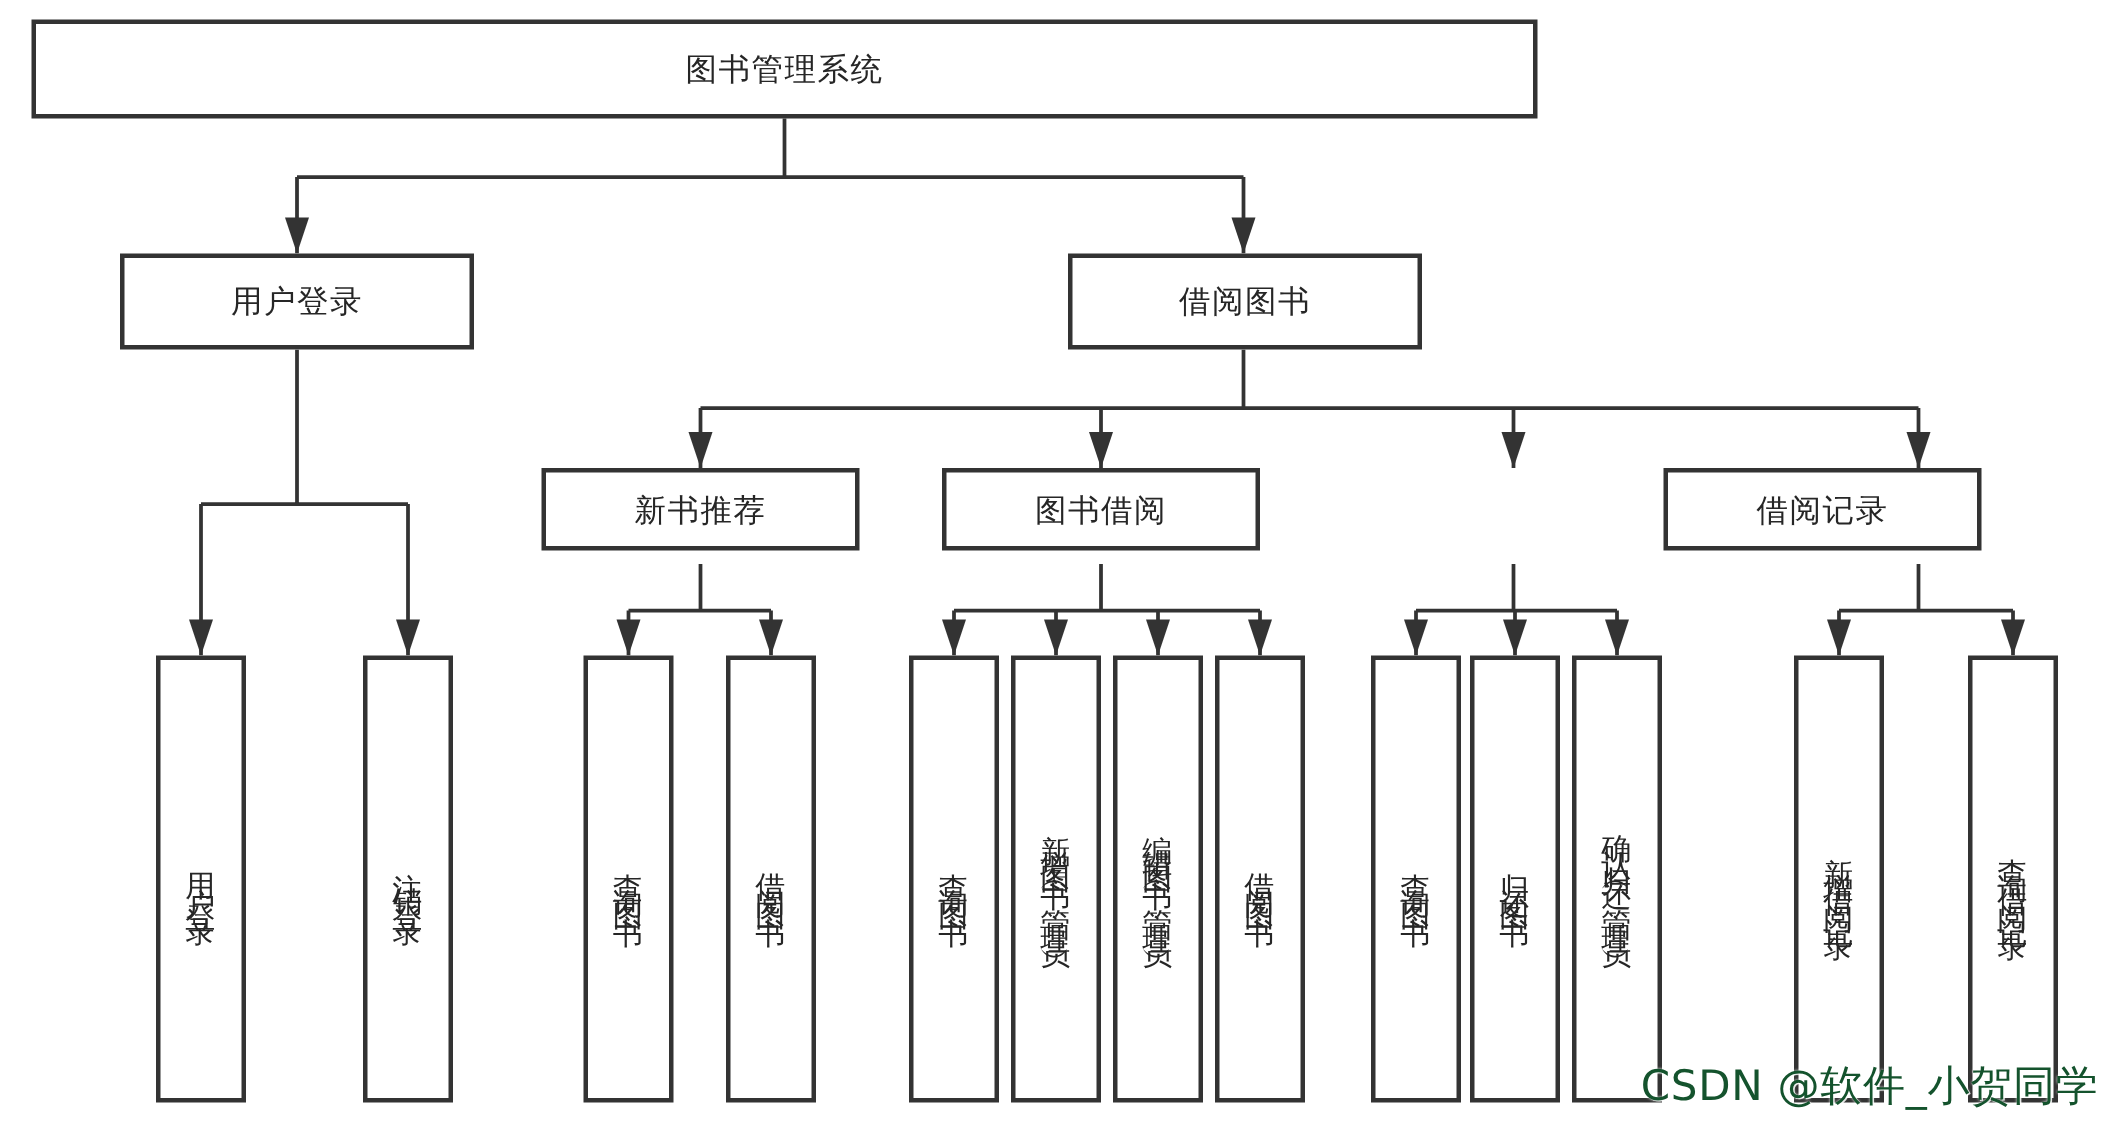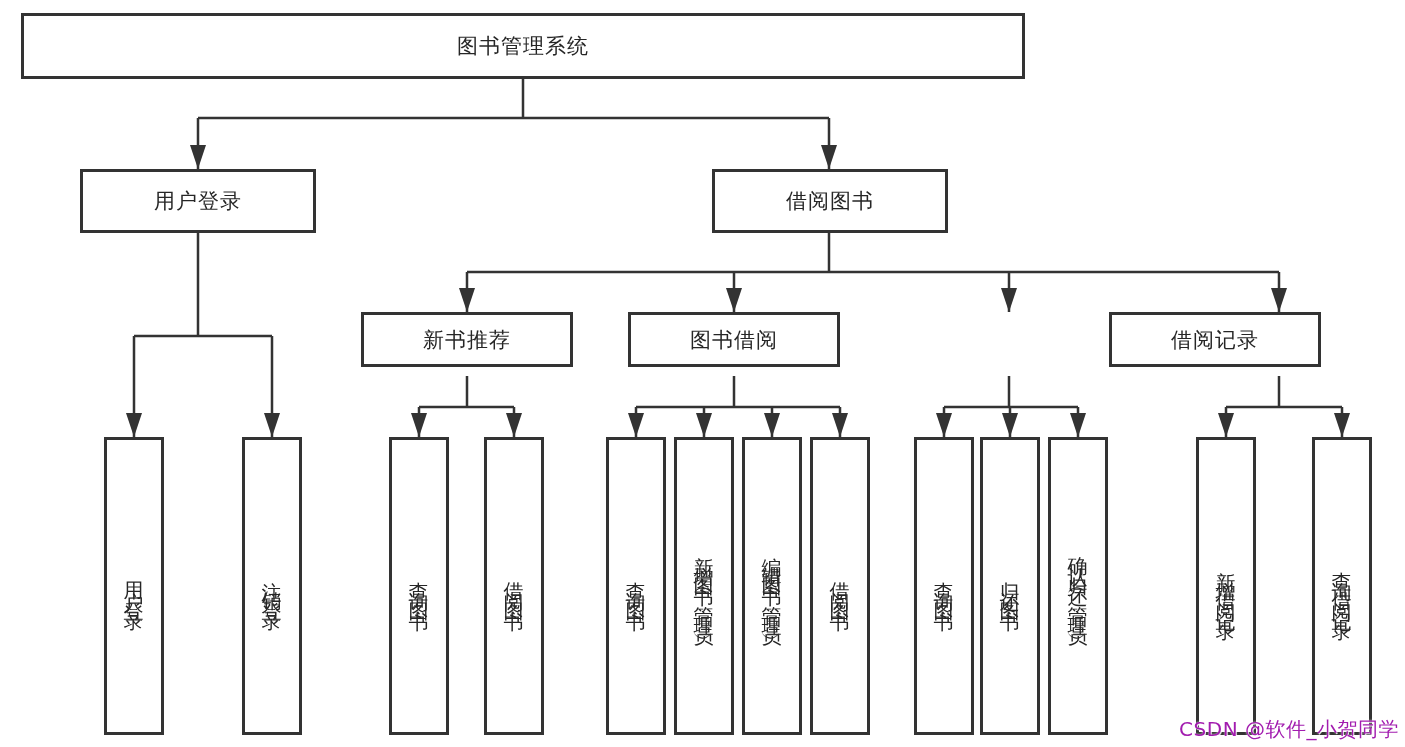--- a/index.html
+++ b/index.html
@@ -63,22 +63,22 @@
     letter-spacing: 10px;
     line-height: 1;
     color: #262626;
     white-space: nowrap;
   }
   #watermark {
     position: absolute;
     right: 6px;
     bottom: 4px;
     z-index: 5;
-    font-size: 20px;
-    color: #a21caf;
+    font-size: 28px;
+    color: #14532d;
     letter-spacing: 0.5px;
     text-shadow: 0 0 2px rgba(255,255,255,0.95), 1px 1px 0 rgba(255,255,255,0.85);
     white-space: nowrap;
     text-align: center;
   }
 </style>
 </head>
 <body>
 
 <div id="canvas">

